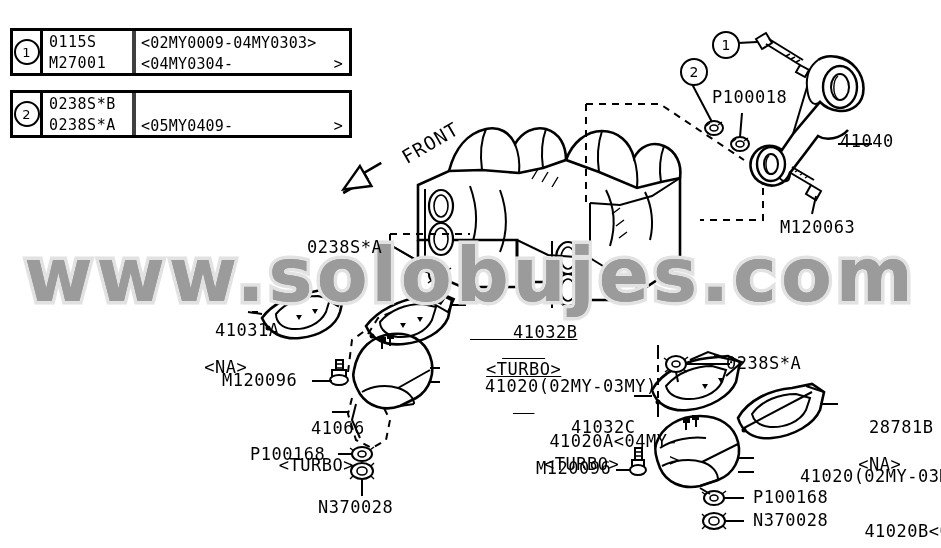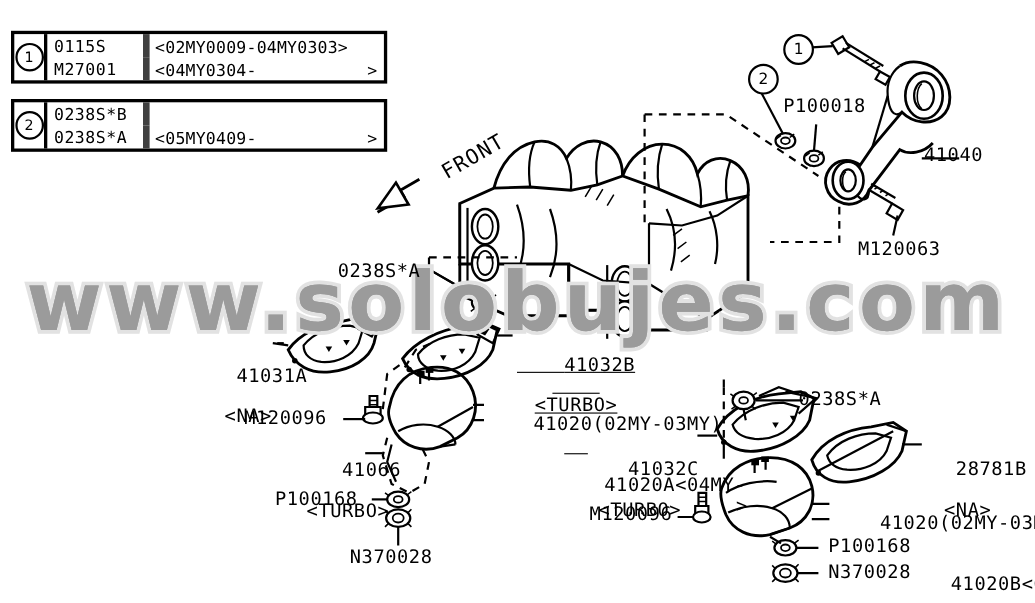--- a/index.html
+++ b/index.html
@@ -7,21 +7,21 @@
   #page{position:relative;width:941px;height:548px;background:#fff;overflow:hidden;}
 
   
   .ref-table{position:absolute;border:3px solid #000;box-sizing:border-box;background:#fff;}
   .ref-table .rt-row{display:flex;height:50%;box-sizing:border-box;}
   .ref-table .rt-row:first-child{border-bottom:3px solid #000;}
   .rt-idx{width:30px;flex:0 0 30px;display:flex;align-items:center;justify-content:center;box-sizing:border-box;}
   .ref-table .rt-row:first-child .rt-idx{border-bottom:none;}
   .rt-idx-wrap{position:absolute;left:0;top:0;width:30px;height:100%;display:flex;align-items:center;justify-content:center;border-right:3px solid #000;box-sizing:border-box;pointer-events:none;}
   .circnum{width:22px;height:22px;border:2px solid #000;border-radius:50%;display:flex;align-items:center;justify-content:center;font-size:13px;line-height:1;background:#fff;font-family:"DejaVu Sans","Liberation Sans",sans-serif;}
-  .rt-code{flex:0 0 93px;display:flex;align-items:center;padding-left:6px;box-sizing:border-box;border-right:6px solid #404040;font-size:15px;letter-spacing:0.5px;}
+  .rt-code{flex:0 0 93px;display:flex;align-items:center;padding-left:6px;box-sizing:border-box;border-right:4px solid #404040;font-size:15px;letter-spacing:0.5px;}
   .rt-range{flex:1;display:flex;align-items:flex-end;padding-left:5px;padding-right:6px;box-sizing:border-box;font-size:15px;letter-spacing:0.2px;position:relative;}
   .rt-range .closer{position:absolute;right:6px;}
 
   
   .lbl{position:absolute;font-size:17px;letter-spacing:0.5px;color:#000;white-space:pre;line-height:1.08;}
   .lbl.ctr{text-align:center;}
   .sub{display:block;text-align:center;}
 
   
   .bub{position:absolute;width:24px;height:24px;border:2px solid #000;border-radius:50%;background:#fff;display:flex;align-items:center;justify-content:center;font-size:14px;font-family:"DejaVu Sans","Liberation Sans",sans-serif;}
@@ -371,21 +371,21 @@
   </div>
 
   <div class="lbl" style="left:712px;top:88px;text-align:center;">P100018</div>
 
   <div class="lbl" style="left:840px;top:132px;">41040</div>
 
   <div class="lbl" style="left:780px;top:218px;">M120063</div>
 
   <div class="lbl" style="left:307px;top:238px;">0238S*A</div>
 
-  <div class="lbl ctr" style="left:172px;top:315px;">
+  <div class="lbl ctr" style="left:172px;top:303px;">
     <span>41031A</span>
     <span class="sub">&lt;NA&gt;</span>
   </div>
 
   <div class="lbl ctr" style="left:470px;top:305px;text-decoration:underline;">
     <span>41032B</span>
     <span class="sub">&lt;TURBO&gt;</span>
   </div>
 
   <div class="lbl" style="left:222px;top:371px;">M120096</div>

